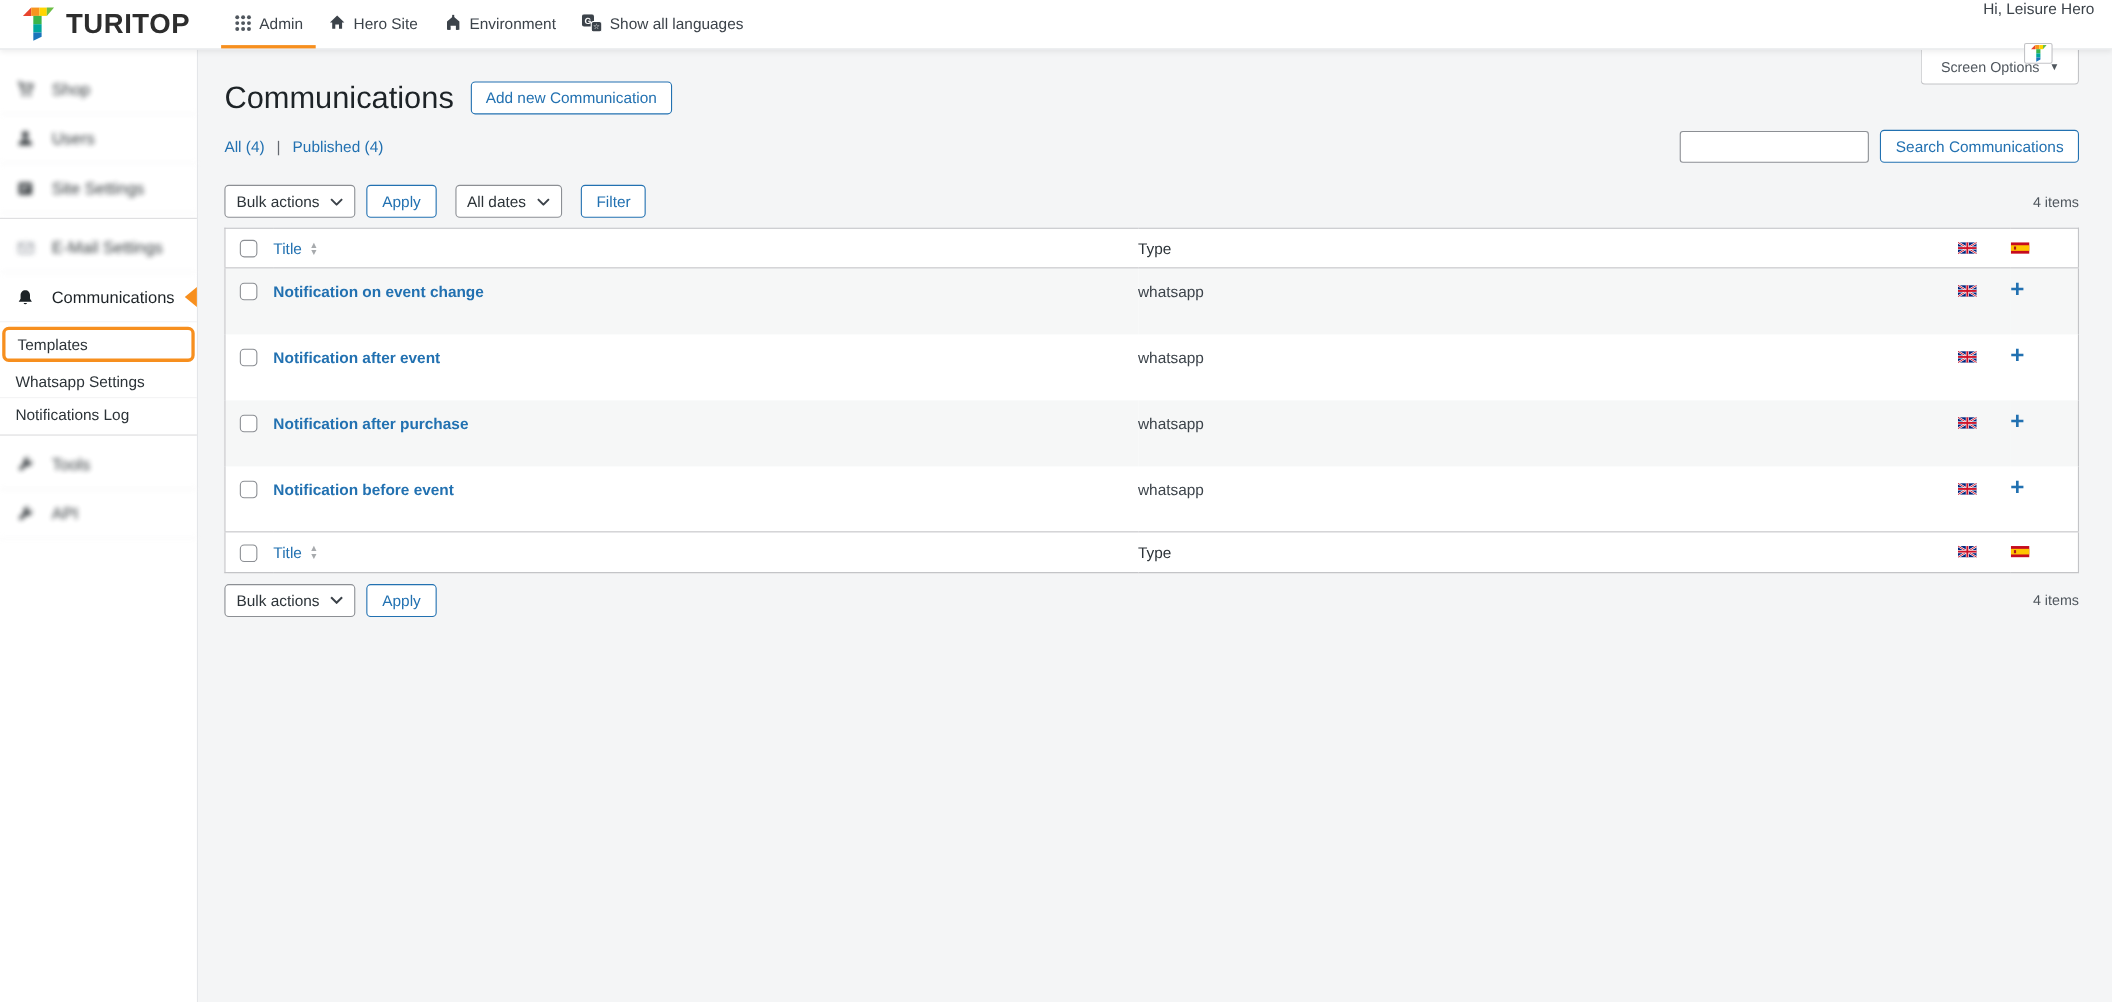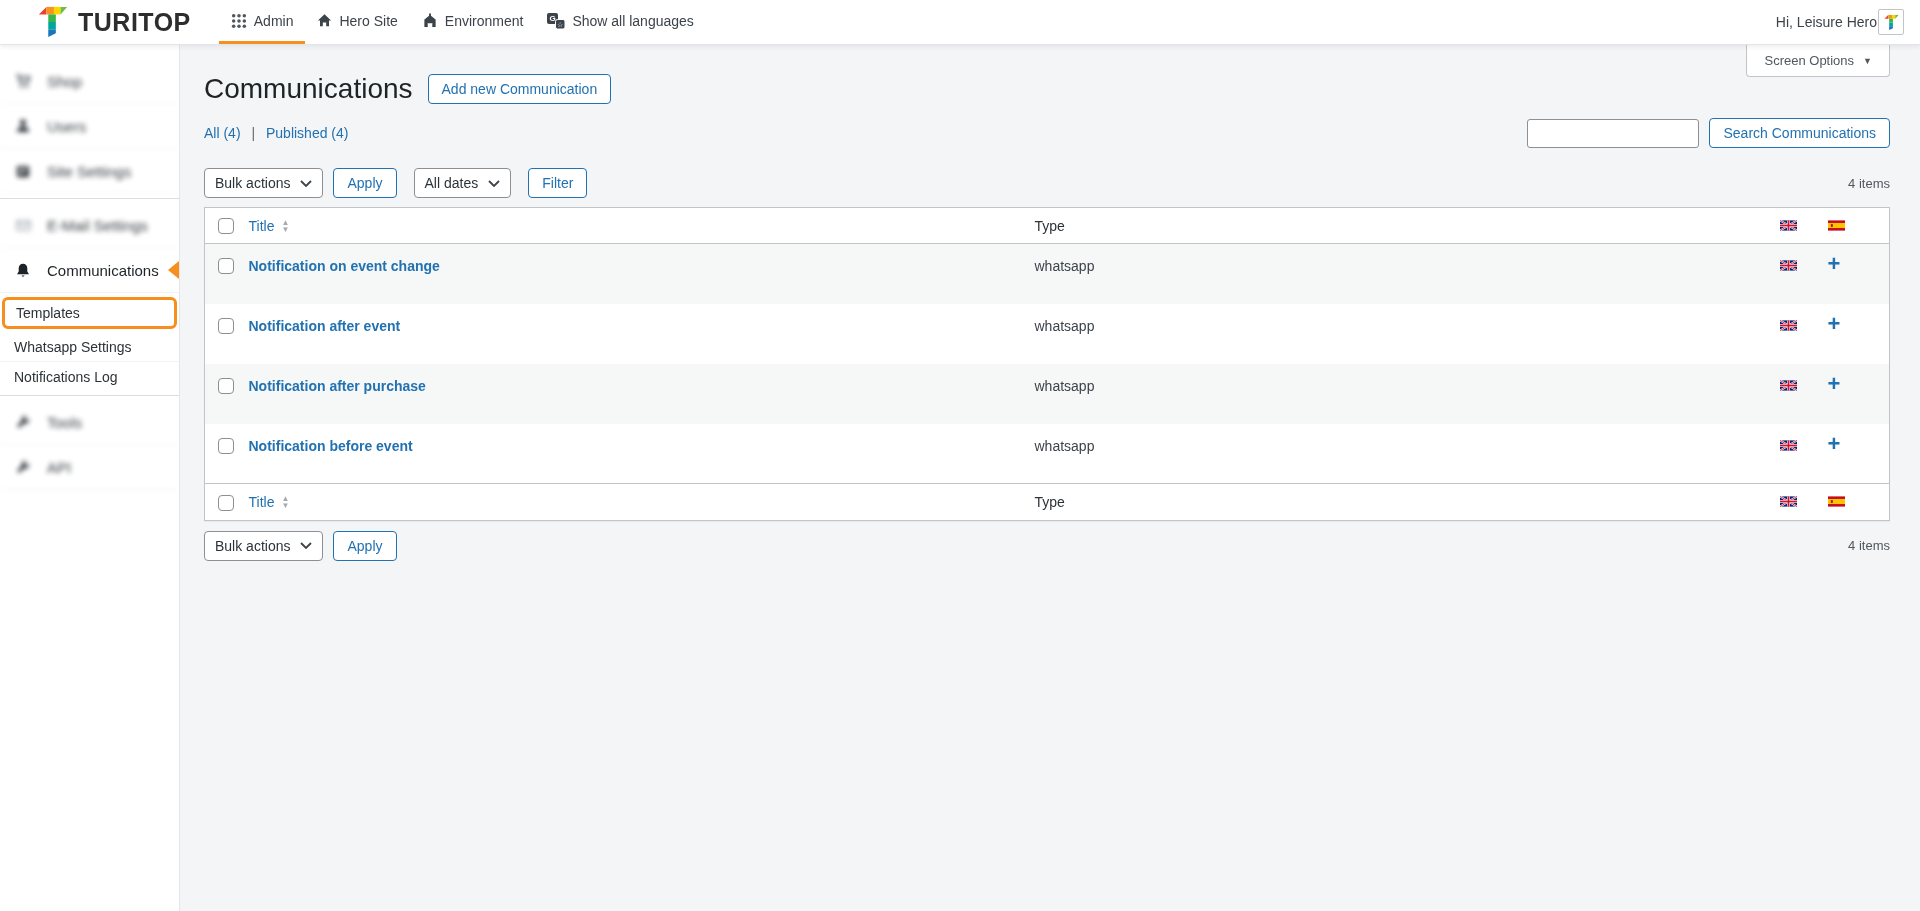--- a/index.html
+++ b/index.html
@@ -1,29 +1,29 @@
 <!DOCTYPE html>
 <html><head>
 <meta charset="utf-8">
 <style>
   * { box-sizing: border-box; margin: 0; padding: 0; }
   html,body { width:1920px; height:911px; overflow:hidden; }
   body { font-family: "Liberation Sans", sans-serif; background:#f4f5f6; color:#1d2327; }
 
   
   .topbar { height:45px; background:#fff; display:flex; align-items:stretch;
-            padding:0 16px 0 36px; border-bottom:1px solid #e2e4e7;
+            padding:0 16px 0 18px; border-bottom:1px solid #e2e4e7;
             box-shadow:0 2px 5px rgba(0,0,0,.07); position:relative; z-index:20;text-align:center; }
   .brand { display:flex; align-items:center; gap:8px; margin-right:28px; }
   .brand-text { font-size:25px; font-weight:800; letter-spacing:.5px; color:#2d2d2d; }
   .topnav { display:flex; align-items:stretch; }
   .nav-item { display:flex; align-items:center; gap:7px; padding:0 12px; font-size:14px;
               color:#3c434a; cursor:pointer; border-bottom:3px solid transparent; }
   .nav-item.active { border-bottom-color:#f78f1e; }
-  .top-right { margin-left:auto; display:flex; align-items:center; gap:1px; }
+  .top-right { margin-left:auto; display:flex; align-items:center; gap:23px;flex-direction:column; }
   .greeting { font-size:14px; color:#3c434a; }
   .avatar { width:26px; height:26px; border:1px solid #c3c4c7; border-radius:2px; background:#fff;
             display:flex; align-items:center; justify-content:center; }
 
   
   .shell { display:flex; height:866px; }
   .sidebar { width:180px; background:#fff; border-right:1px solid #e4e6e9; padding-top:14px; flex:none; }
   .menu-item { position:relative; display:flex; align-items:center; gap:15px; height:45px;
                padding:0 14px; font-size:15px; color:#1d2327; cursor:pointer;
                border-bottom:1px solid #f3f3f4; }

